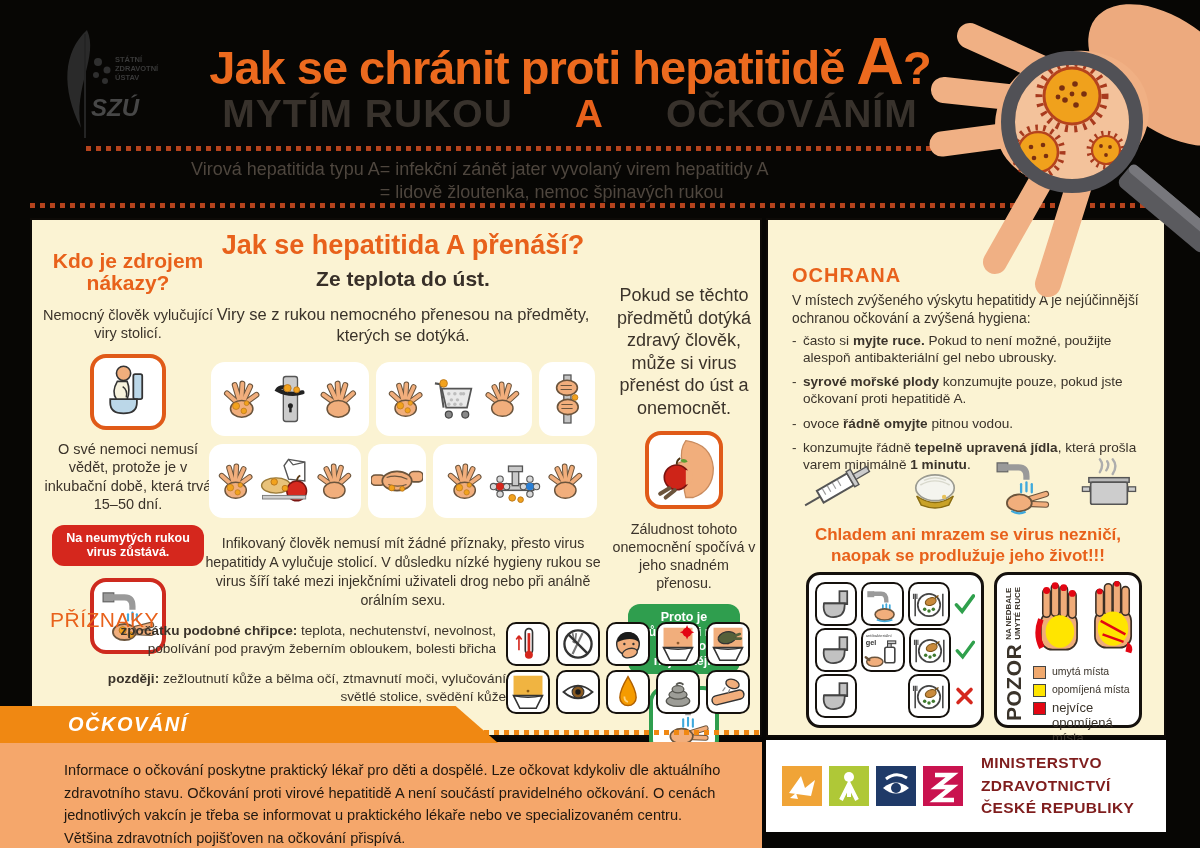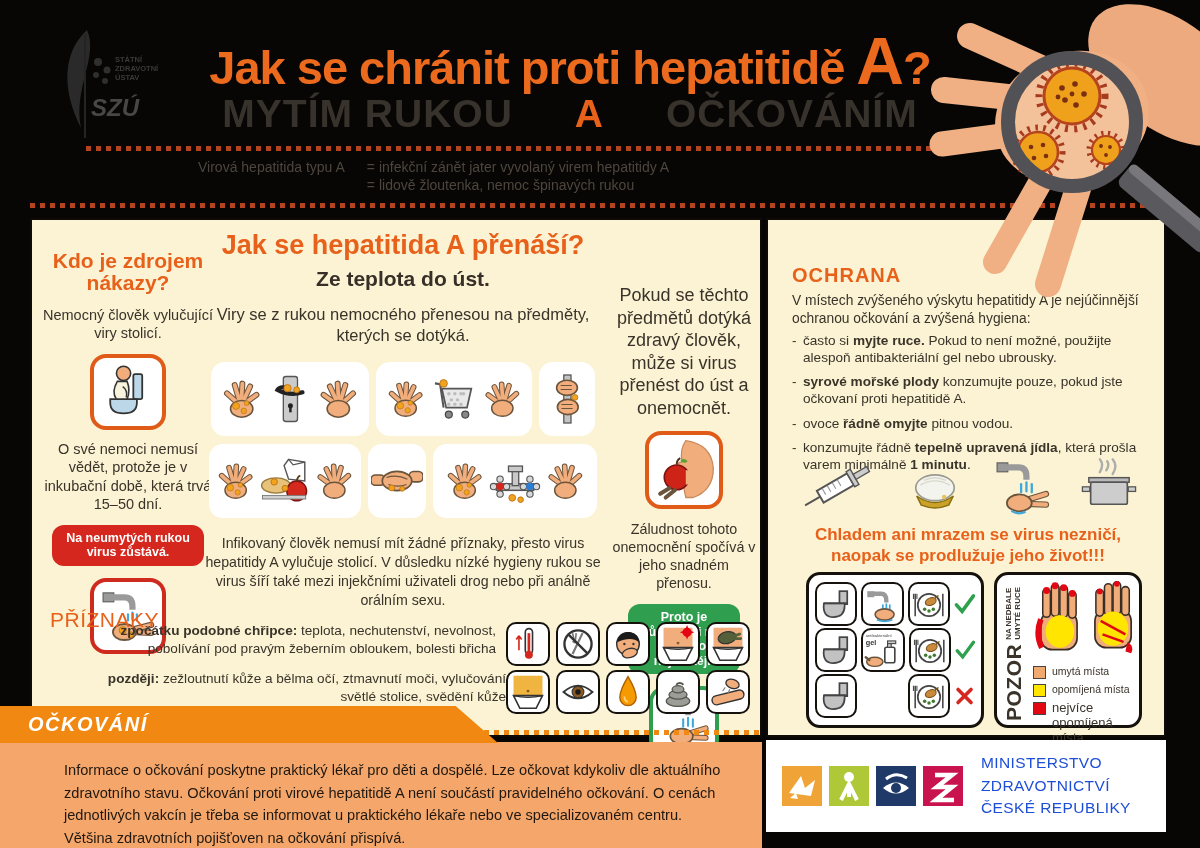--- a/index.html
+++ b/index.html
@@ -24,21 +24,21 @@
 .mcell{width:44px;height:44px;background:#fff;border:2.5px solid #15110d;border-radius:10px;display:flex;align-items:flex-end;justify-content:center;position:relative}
 .bigbox{background:#fff;border:3px solid #15110d;border-radius:14px}
 .h-col1{font-size:21px;font-weight:bold;line-height:1.05}
 .body-sm{font-size:13.8px;line-height:1.25;color:#3b332a}
 .sicons{display:flex;gap:6px}
 .bullet{position:relative;padding-left:11px;margin-bottom:7px;font-size:13.6px;line-height:1.26}
 .bullet::before{content:"-";position:absolute;left:0;top:0}
 .legend-row{display:flex;align-items:flex-start;gap:6px;margin-bottom:4px}
 .swatch{width:13px;height:13px;border:1px solid #444;flex:0 0 13px;margin-top:1px}
 .sw0{background:#F0A96E}.sw1{background:#FFE500}.sw2{background:#E30613}
-.min-navy{color:#1d4ed8;font-weight:normal;font-size:15.5px;letter-spacing:.4px;line-height:1.45}
+.min-navy{color:#7f1d1d;font-weight:bold;font-size:15.5px;letter-spacing:.4px;line-height:1.45}
 </style>
 </head>
 <body>
 
 <svg width="0" height="0" style="position:absolute" aria-hidden="true">
 <defs>
 <symbol id="s-hand" viewBox="0 0 60 60">
  <g stroke="#6b543c" stroke-width="8.5" stroke-linecap="round">
   <line x1="30" y1="40" x2="10" y2="22"></line>
           <line x1="30" y1="40" x2="21" y2="10"></line>
@@ -405,21 +405,21 @@
   </div>
 
   <div class="abs" style="left:140px;top:94px;width:860px;display:flex;justify-content:center;gap:62px;font-weight:bold;font-size:39px;letter-spacing:1px;color:#38322C;line-height:1">
     <span>MYTÍM RUKOU</span>
     <span class="orange">A</span>
     <span>OČKOVÁNÍM</span>
   </div>
 
   <div class="abs dots" style="left:86px;top:146px;width:848px"></div>
 
-  <div class="abs" style="left:198px;top:158px;display:grid;grid-template-columns:auto auto;column-gap:22px;font-size:14px;color:#4E463E;line-height:1.3">
+  <div class="abs" style="left:191px;top:158px;display:grid;grid-template-columns:auto auto;column-gap:0;font-size:18px;color:#4E463E;line-height:1.3">
     <span>Virová hepatitida typu A</span>
     <span>= infekční zánět jater vyvolaný virem hepatitidy A</span>
     <span></span>
     <span>= lidově žloutenka, nemoc špinavých rukou</span>
   </div>
 
   <div class="abs dots" style="left:30px;top:203px;width:1136px"></div>
 </div>
 
 <div class="abs panel" style="left:30px;top:218px;width:732px;height:519px">
@@ -717,21 +717,21 @@
           <span class="swatch sw2"></span>
           <span style="font-size:13px;line-height:1.15">nejvíce opomíjená místa</span>
         </div>
     </div>
   </div>
 </div>
 
 <div class="abs fdots" style="left:374px;top:730px;width:386px;z-index:3"></div>
 
 <div class="abs" style="left:0;top:706px;width:498px;height:37px;background:#F08812;clip-path:polygon(0 0,91.5% 0,100% 100%,0 100%);z-index:4;display:flex;align-items:center">
-  <span style="color:#fff;font-weight:bold;font-style:italic;font-size:20px;letter-spacing:1.5px;padding-left:28px">OČKOVÁNÍ</span>
+  <span style="color:#fff;font-weight:bold;font-style:italic;font-size:20px;letter-spacing:1.5px;padding-left:68px">OČKOVÁNÍ</span>
 </div>
 
 <div class="abs" style="left:0;top:742px;width:762px;height:106px;background:#F5A76B;z-index:2">
   <div style="padding:17px 34px 0 64px;font-size:14.6px;line-height:1.55;color:#201810">Informace o očkování poskytne praktický lékař pro děti a dospělé. Lze očkovat kdykoliv dle aktuálního zdravotního stavu. Očkování proti virové hepatitidě A není součástí pravidelného očkování. O cenách jednotlivých vakcín je třeba se informovat u praktického lékaře nebo ve specializovaném centru. Většina zdravotních pojišťoven na očkování přispívá.</div>
 </div>
 
 <div class="abs" style="left:766px;top:740px;width:400px;height:92px;background:#fff;display:flex;align-items:center">
   <div style="display:flex;gap:7px;margin-left:16px">
     <svg class="ic" width="40" height="40">
         <rect width="40" height="40" fill="#F0A437"></rect>

